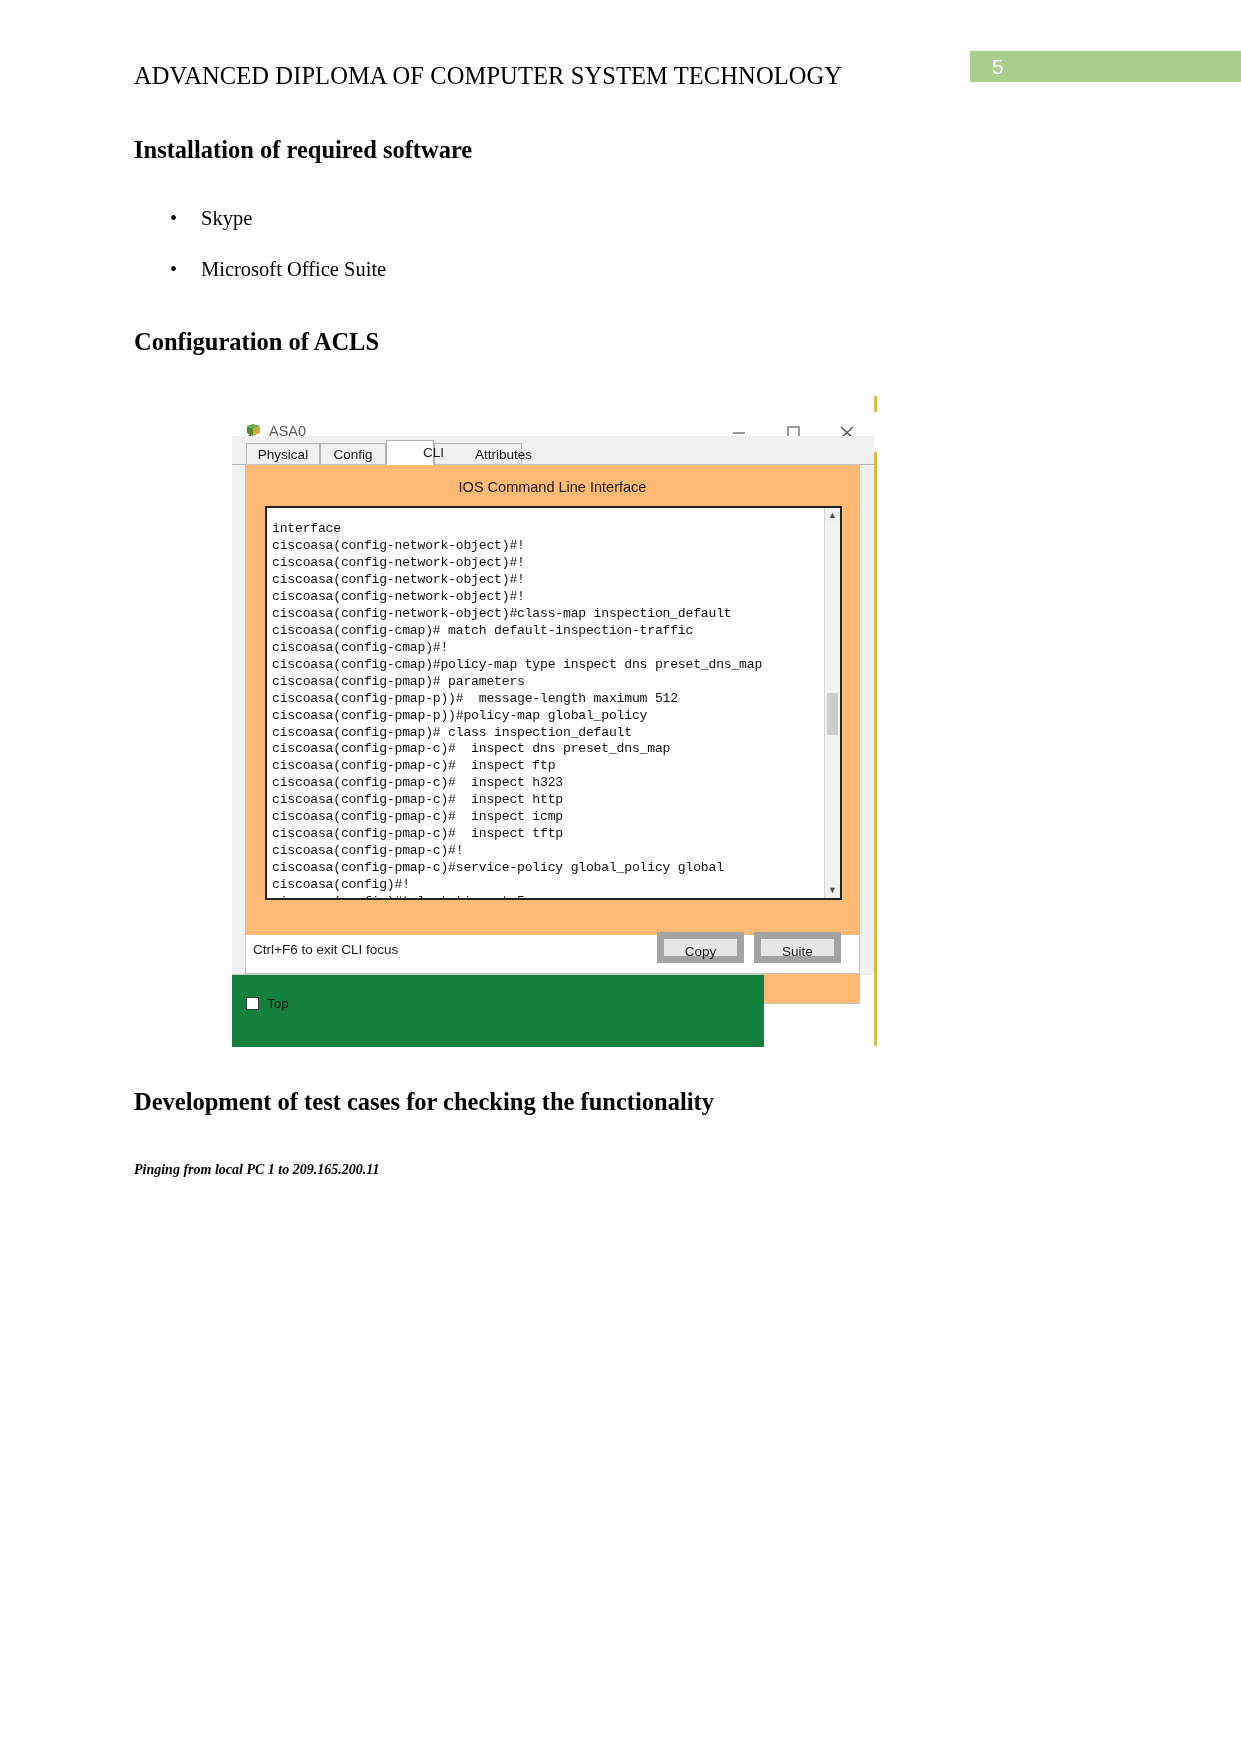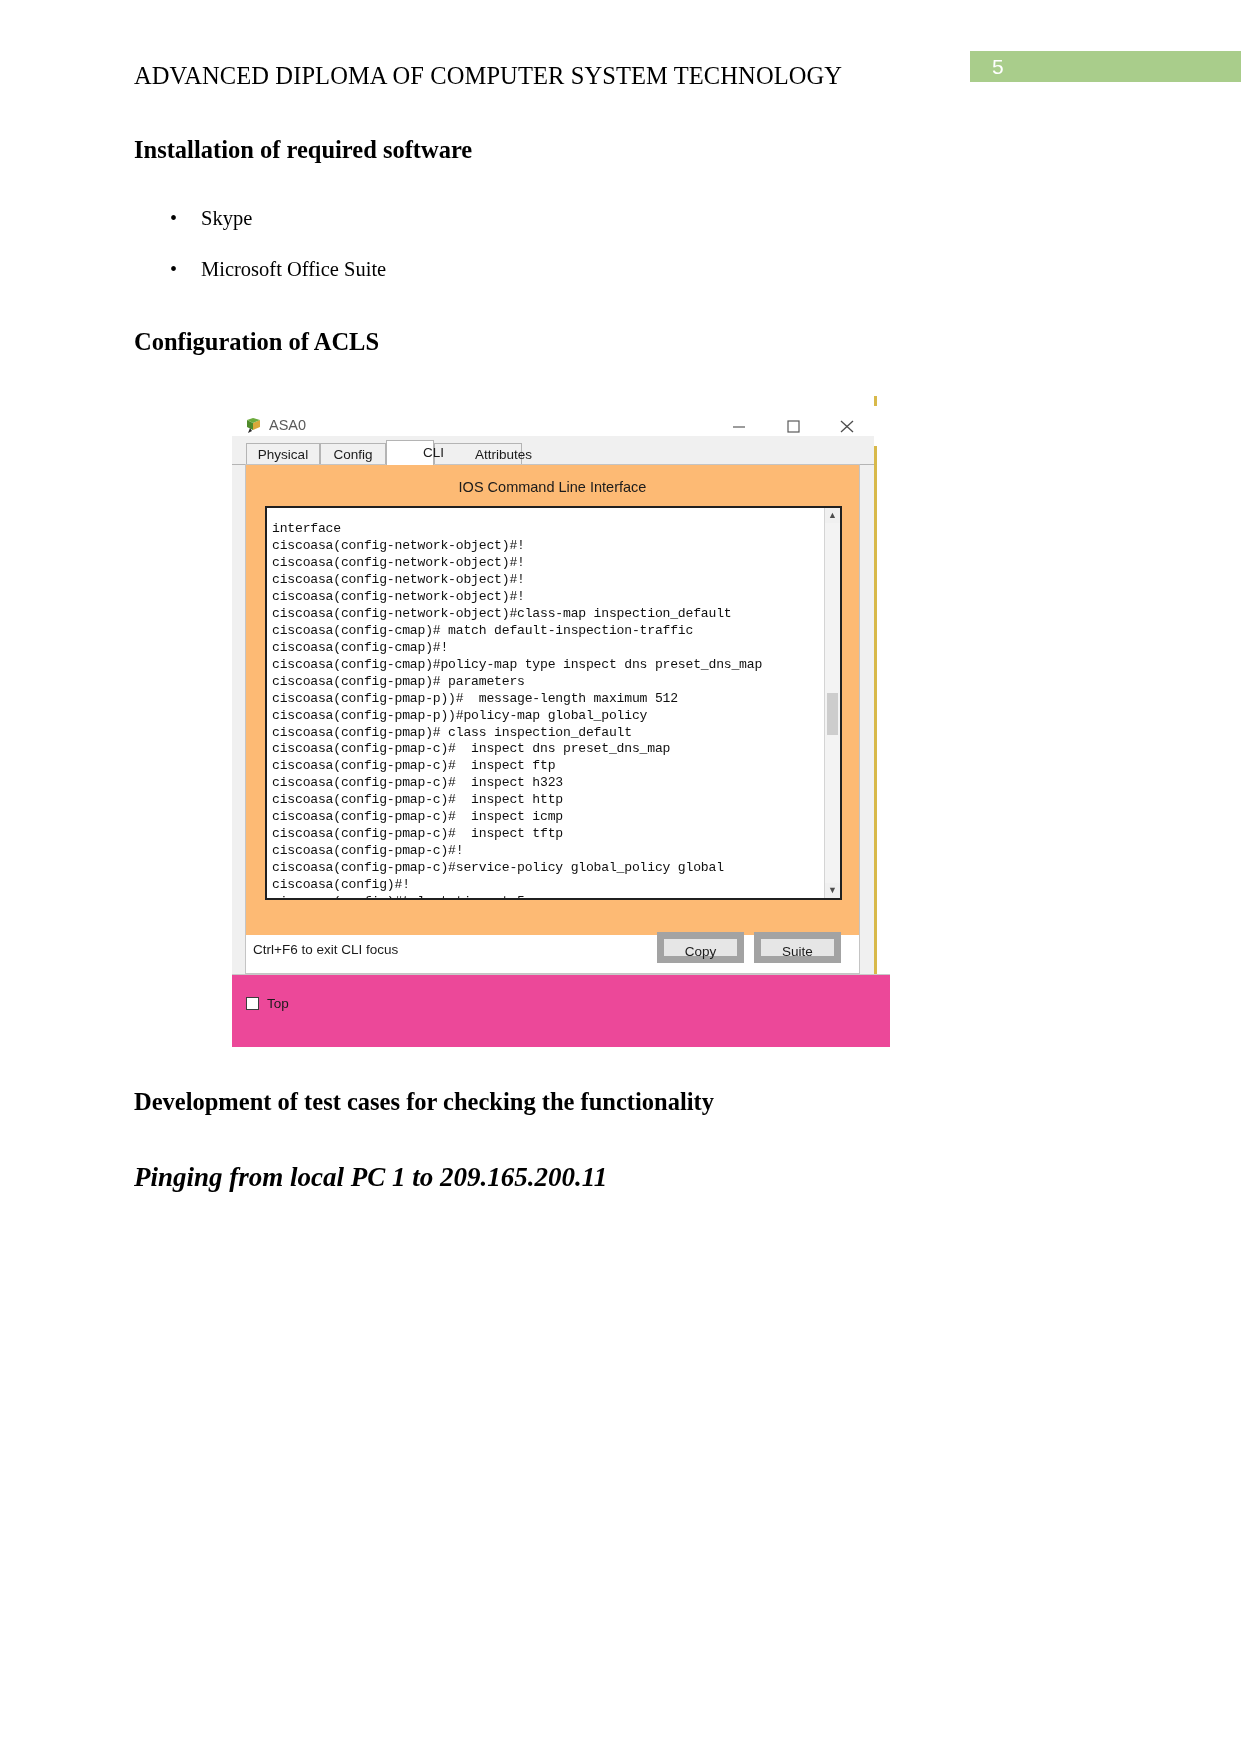--- a/index.html
+++ b/index.html
@@ -56,21 +56,21 @@
   #heading-acls    { top: 328px; }
   #heading-devtest { top: 1088px; }
 
   .h-bolditalic {
     position: absolute;
     left: 134px;
     top: 1162px;
     font-family: "Liberation Serif", serif;
     font-weight: bold;
     font-style: italic;
-    font-size: 27px;
+    font-size: 14px;
     color: #000000;
     white-space: nowrap;
   }
 
   .bullet-list {
     position: absolute;
     left: 170px;
     top: 205px;
     margin: 0;
     padding: 0;
@@ -108,21 +108,21 @@
   #asa-window .right-edge {
     position: absolute;
     right: 0;
     top: 0;
     bottom: 0;
     width: 3px;
     background: #d8b94a;
   }
   .titlebar {
     position: absolute;
-    left: 0; top: 10px;
+    left: 0; top: 16px;
     width: 645px;
     height: 40px;
     background: #ffffff;
   }
   .titlebar-icon {
     position: absolute;
     left: 13px;
     top: 11px;
     width: 18px;
     height: 18px;
@@ -274,23 +274,23 @@
     box-sizing: border-box;
     font-family: "Liberation Sans", sans-serif;
   }
   #btn-copy  { left: 425px; width: 87px; }
   #btn-paste { left: 522px; width: 87px; }
 
   .bottom-strip {
     position: absolute;
     left: 0;
     top: 578px;
-    width: 658px;
+    width: 532px;
     height: 72px;
-    background: #ec4899;
+    background: #15803d;
     border-top: 1px solid #c9c9c9;
   }
   .checkbox-row {
     position: absolute;
     left: 14px;
     top: 21px;
   }
   .checkbox-box {
     position: absolute;
     left: 0;

